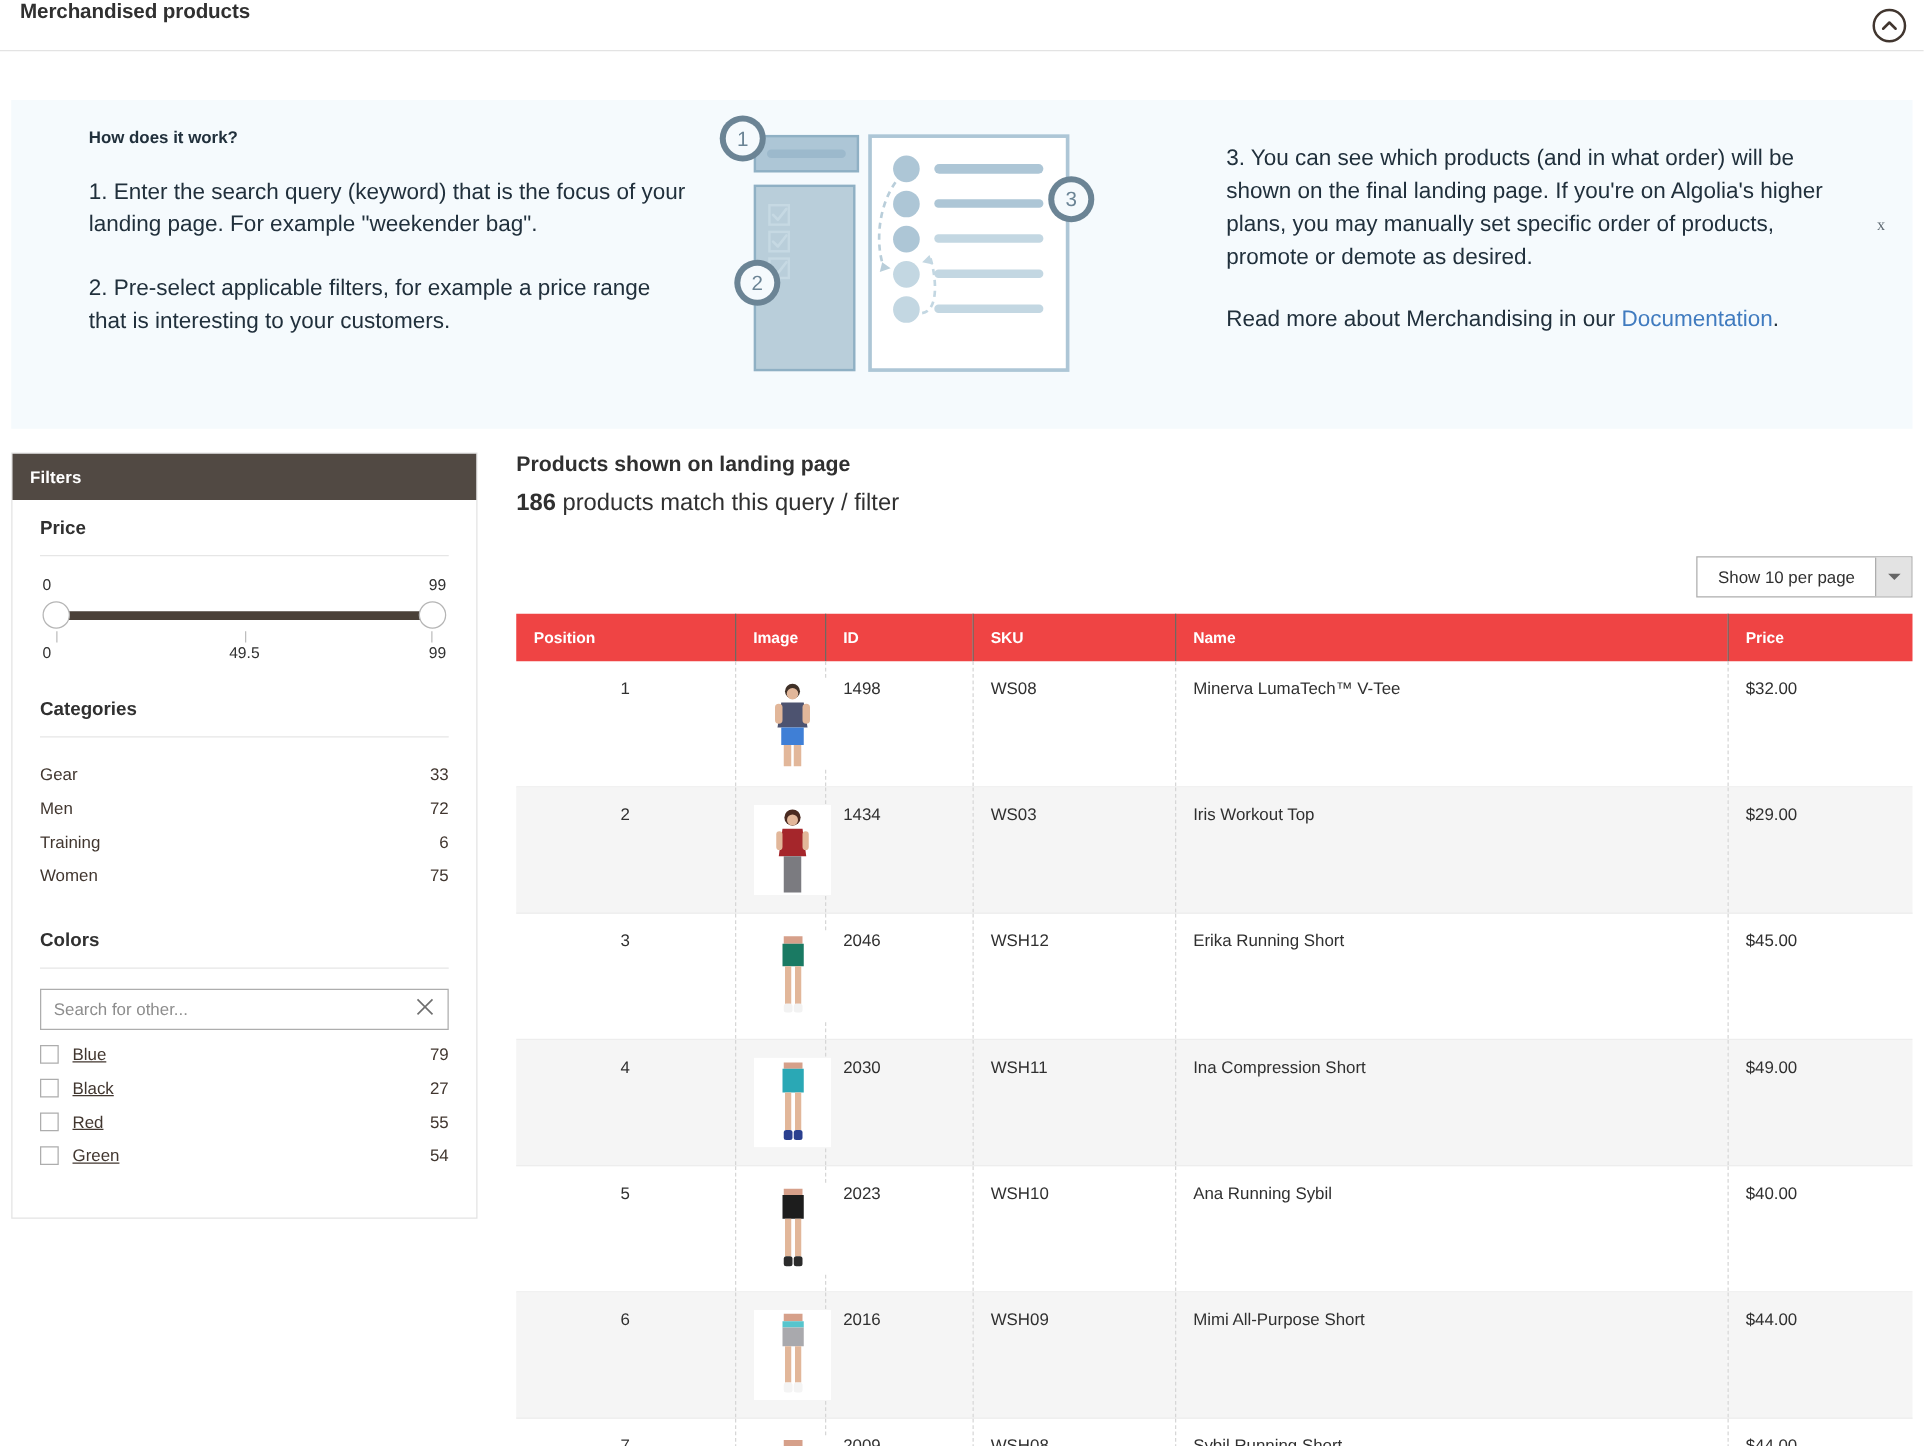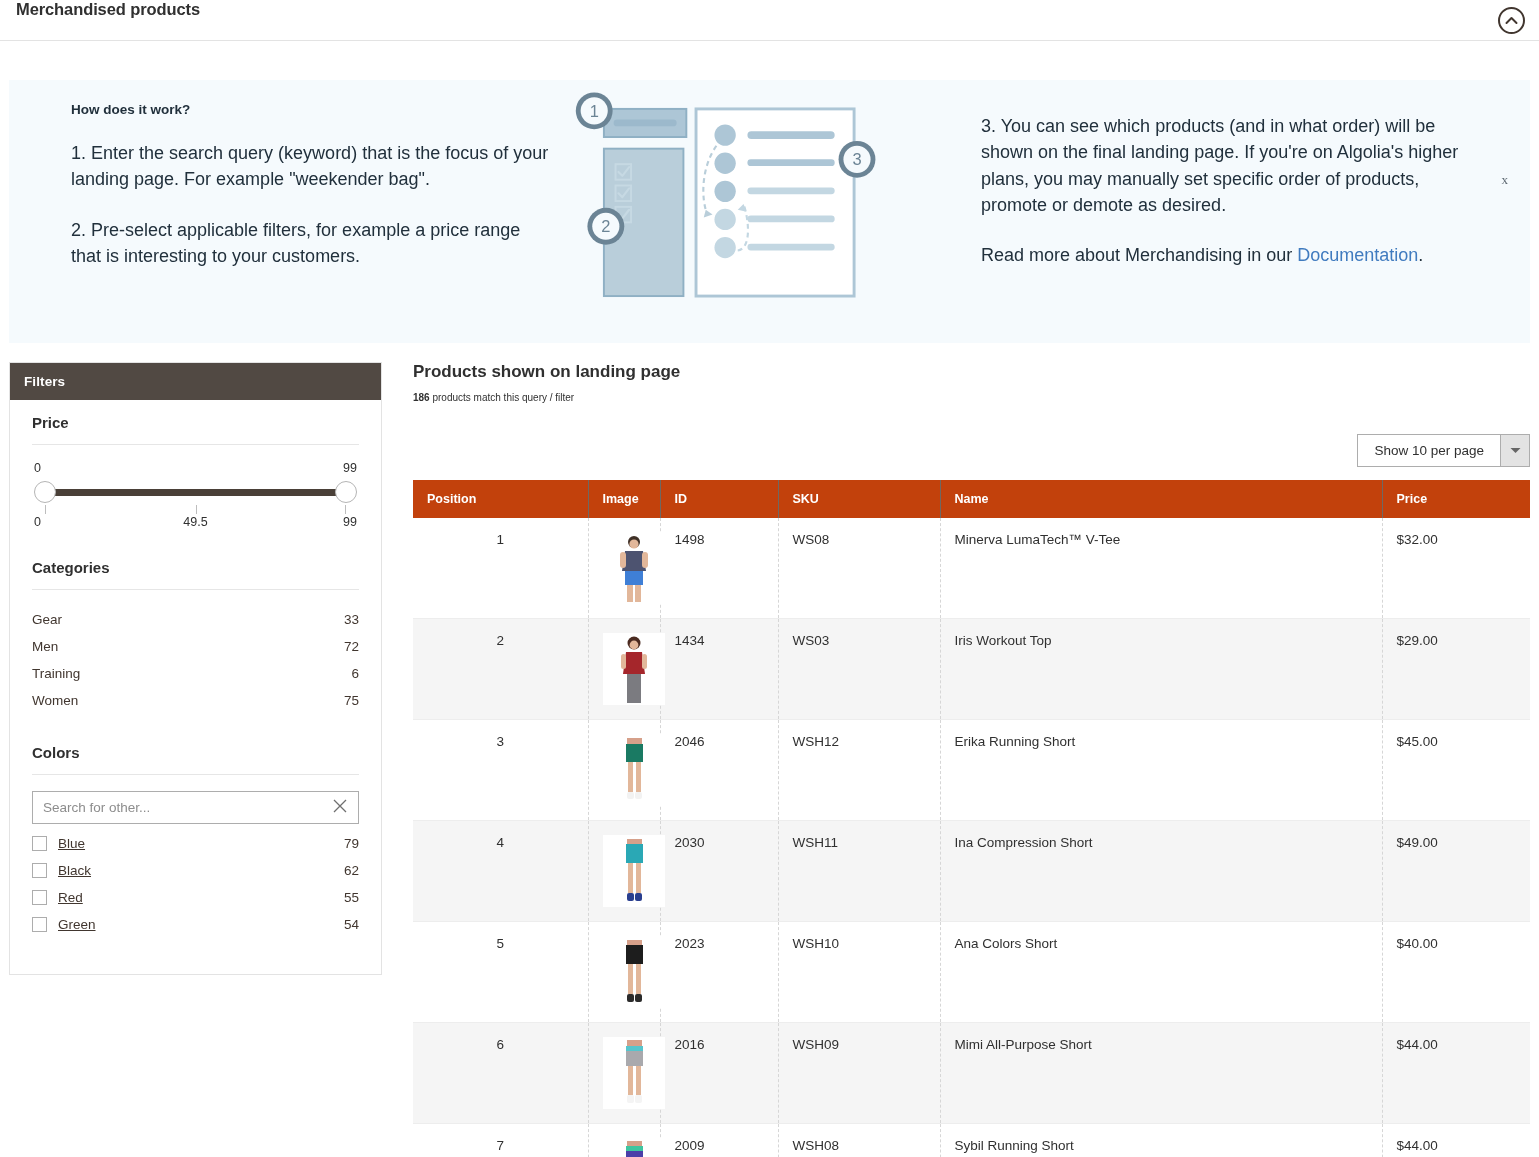--- a/index.html
+++ b/index.html
@@ -219,21 +219,21 @@
 
   
   .right-col { flex: 1; padding-left: 31px; min-width: 0; }
   .main-title {
     font-size: 17px;
     font-weight: bold;
     color: #303030;
     margin: 0 0 10px 0;
   }
   .match-line {
-    font-size: 10px;
+    font-size: 19px;
     color: #303030;
     margin: 0 0 31px 0;
   }
   .match-line b { font-weight: bold; }
 
   .toolbar {
     display: flex;
     justify-content: flex-end;
     margin-bottom: 13px;
   }
@@ -258,21 +258,21 @@
     display: flex; align-items: center; justify-content: center;
   }
 
   
   table.products {
     width: 100%;
     border-collapse: collapse;
     table-layout: fixed;
   }
   table.products thead th {
-    background: #c2410c;
+    background: #ef4444;
     color: #fff;
     font-size: 12.5px;
     font-weight: bold;
     text-align: left;
     padding: 12px 14px;
     border-right: 1px solid #6f6862;
     white-space: nowrap;
   }
   table.products thead th:last-child { border-right: 0; }
   table.products tbody td {
@@ -483,21 +483,21 @@
               <span class="cbx"></span>
               <span class="lbl">Blue</span>
             </span>
             <span class="cnt">79</span>
           </div>
           <div class="facet-row">
             <span class="facet-left">
               <span class="cbx"></span>
               <span class="lbl">Black</span>
             </span>
-            <span class="cnt">62</span>
+            <span class="cnt">27</span>
           </div>
           <div class="facet-row">
             <span class="facet-left">
               <span class="cbx"></span>
               <span class="lbl">Red</span>
             </span>
             <span class="cnt">55</span>
           </div>
           <div class="facet-row">
             <span class="facet-left">
@@ -646,21 +646,21 @@
                 <rect x="23" y="9" width="17" height="19" fill="#1d1d1d"></rect>
                 <rect x="25" y="28" width="5" height="30" fill="#e2b79a"></rect>
                 <rect x="33" y="28" width="5" height="30" fill="#e2b79a"></rect>
                 <rect x="24" y="58" width="7" height="8" rx="2" fill="#2b2b2b"></rect>
                 <rect x="32" y="58" width="7" height="8" rx="2" fill="#2b2b2b"></rect>
               </svg>
             </div>
           </td>
           <td>2023</td>
           <td>WSH10</td>
-          <td>Ana Colors Short</td>
+          <td>Ana Running Sybil</td>
           <td>$40.00</td>
         </tr>
 
         <tr class="alt">
           <td class="pos">6</td>
           <td class="img-cell">
             <div class="thumb">
               <svg width="62" height="72" viewBox="0 0 62 72">
                 <rect width="62" height="72" fill="#fff"></rect>
                 <rect x="24" y="3" width="15" height="6" fill="#d6a08a"></rect>

